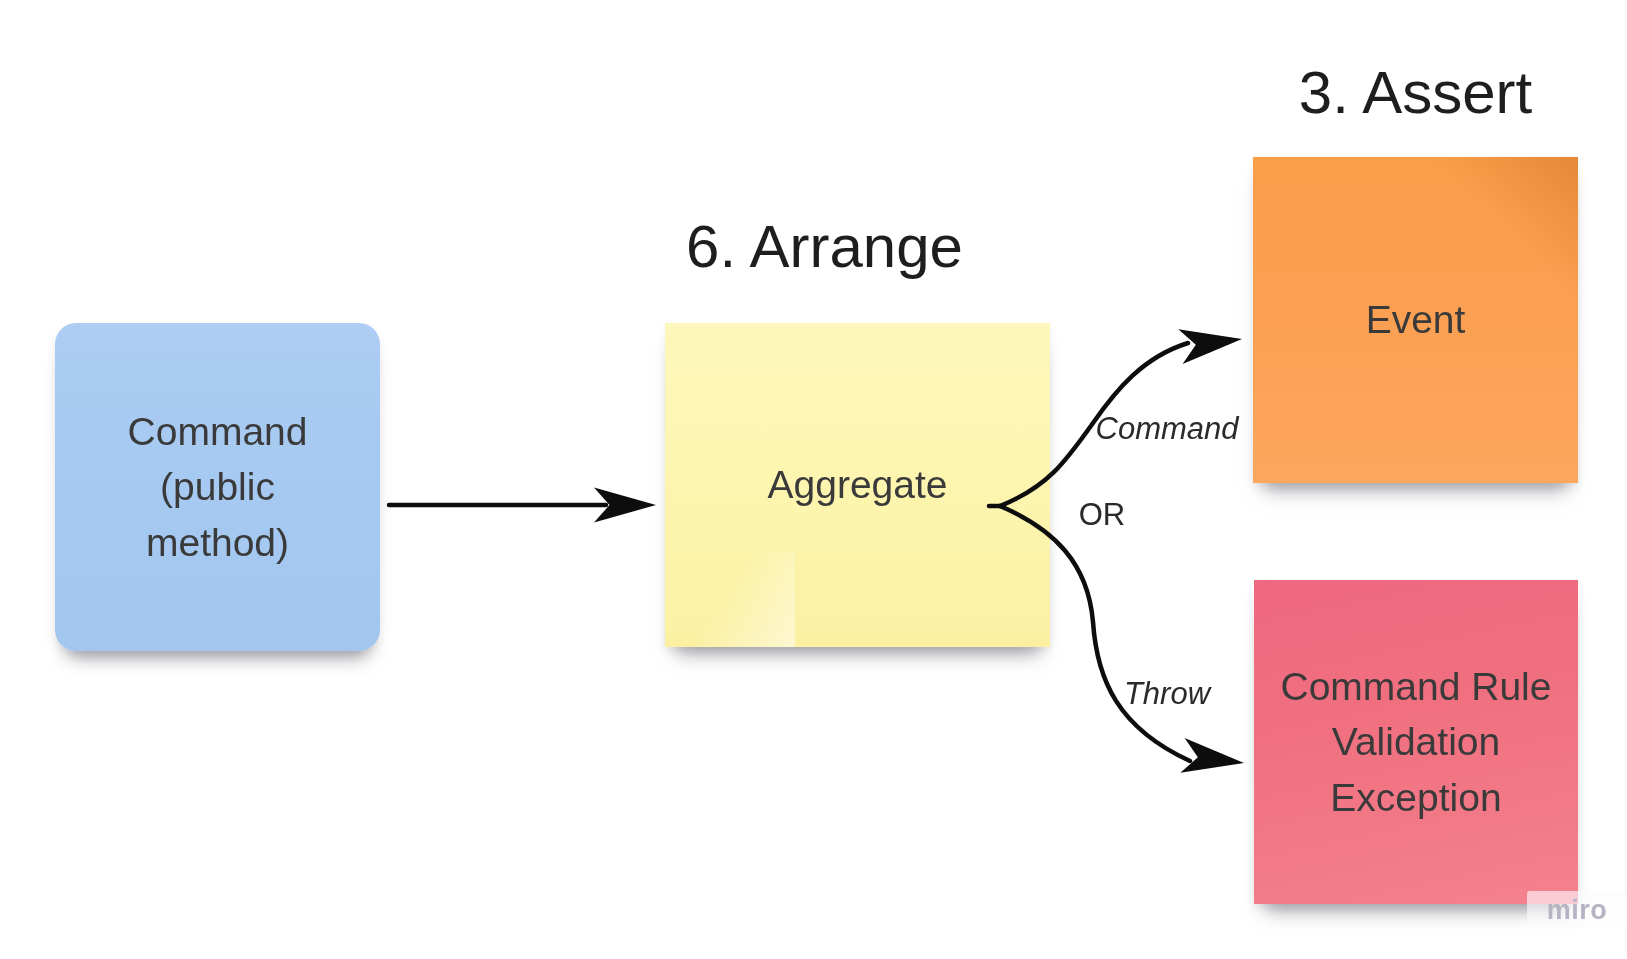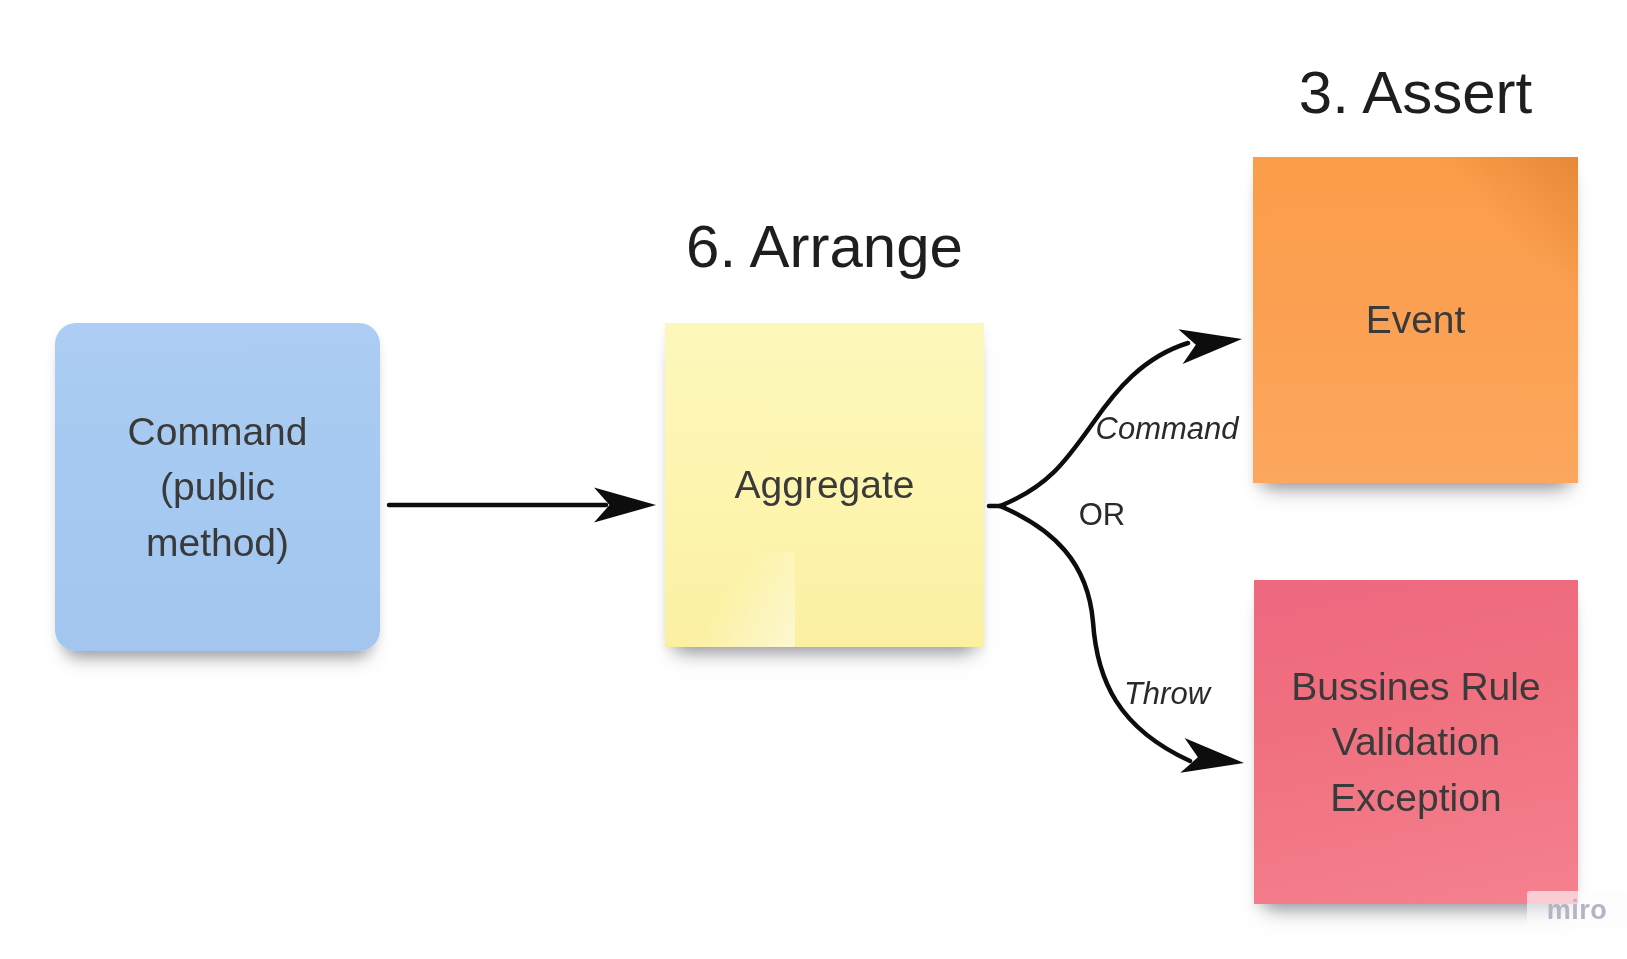--- a/index.html
+++ b/index.html
@@ -55,21 +55,21 @@
     color: #3a3a3a;
     white-space: pre-line;
     padding: 0 14px;
   }
   .note-command {
     left: 55px; top: 323px; width: 325px; height: 328px;
     background: linear-gradient(180deg, #aecdf4 0%, #aacbf2 13%, #a5c9f1 55%, #a2c6ee 100%);
     border-radius: 21px;
   }
   .note-aggregate {
-    left: 665px; top: 323px; width: 319px; height: 324px;
+    left: 665px; top: 323px; width: 385px; height: 324px;
     background: linear-gradient(180deg, #fdf7bc 0%, #fdf5ae 55%, #fbf0a2 100%);
   }
   .note-aggregate::after {
     content: "";
     position: absolute;
     left: 0; bottom: 0;
     width: 130px; height: 95px;
     background: linear-gradient(305deg, rgba(255,255,255,0.5) 0%, rgba(255,255,255,0) 55%);
   }
   .note-event {
@@ -155,21 +155,21 @@
 
   <div class="note note-aggregate">
     <div class="note-text">Aggregate</div>
   </div>
 
   <div class="note note-event">
     <div class="note-text">Event</div>
   </div>
 
   <div class="note note-exception">
-    <div class="note-text">Bussines Rule
+    <div class="note-text">Command Rule
 Validation
 Exception</div>
   </div>
 
   <div class="conn-label italic" id="label-publish">Command</div>
   <div class="conn-label" id="label-or">OR</div>
   <div class="conn-label italic" id="label-throw">Throw</div>
 
   <div class="watermark">
     <span>miro</span>

